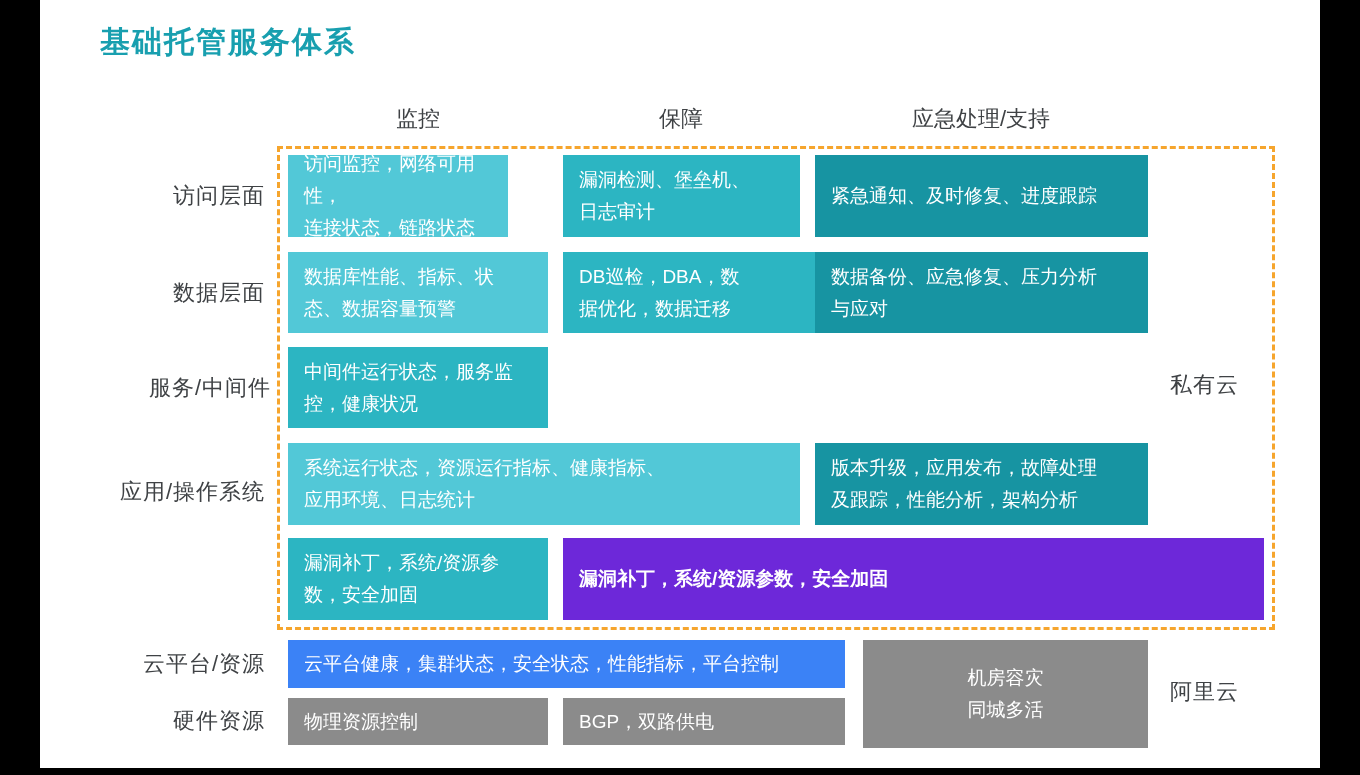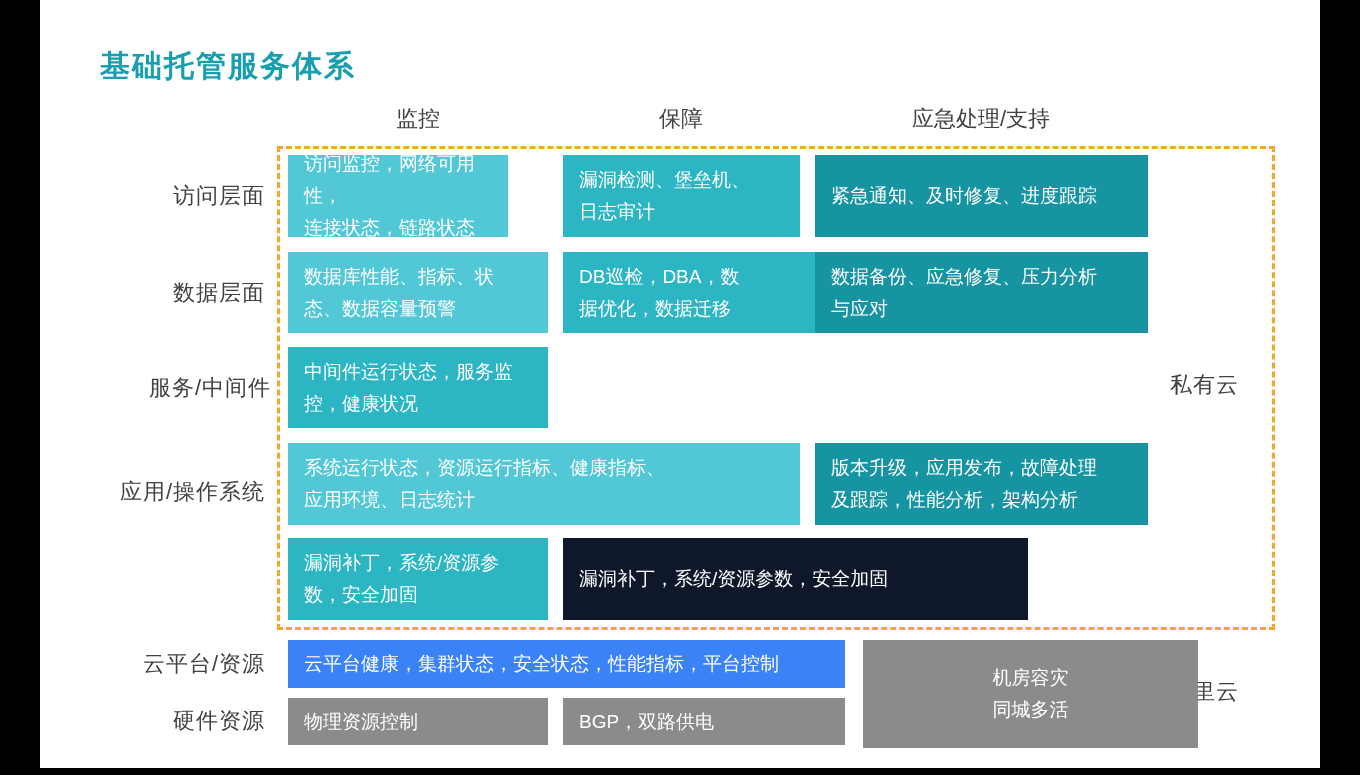--- a/index.html
+++ b/index.html
@@ -7,21 +7,20 @@
     width:1360px;height:775px;position:relative;background:#000;
     font-family:"Liberation Sans","DejaVu Sans",sans-serif;
     --accent:#189FAF; --label-color:#3F4245; --dashed:#F6A52D;
     overflow:hidden;
   }
   .stage{position:absolute;left:40px;top:0;width:1280px;height:768px;background:#fff;}
   .abs{position:absolute;}
   .page-title{
     font-size:30px;font-weight:bold;color:var(--accent);
     letter-spacing:2px;
-    margin-top:24px;
   }
   .col-header{
     font-size:22px;color:var(--label-color);text-align:center;
     height:32px;line-height:32px;
   }
   .row-label{
     font-size:22px;color:var(--label-color);text-align:right;
     height:32px;line-height:32px;letter-spacing:1px;
   }
   .zone-label{
@@ -78,25 +77,25 @@
   <div class="abs cell" style="left: 248px; top: 347px; width: 260px; height: 81px; background: rgb(44, 181, 194);">中间件运行状态，服务监
 控，健康状况</div>
 
   <div class="abs cell" style="left: 248px; top: 443px; width: 512px; height: 82px; background: rgb(82, 200, 215);">系统运行状态，资源运行指标、健康指标、
 应用环境、日志统计</div>
   <div class="abs cell" style="left: 775px; top: 443px; width: 333px; height: 82px; background: rgb(23, 148, 162);">版本升级，应用发布，故障处理
 及跟踪，性能分析，架构分析</div>
 
   <div class="abs cell" style="left: 248px; top: 538px; width: 260px; height: 82px; background: rgb(44, 181, 194);">漏洞补丁，系统/资源参
 数，安全加固</div>
-  <div class="abs cell" style="left: 523px; top: 538px; width: 465px; height: 82px; background: #0f172a;">漏洞补丁，系统/资源参数，安全加固</div>
+  <div class="abs cell" style="left: 523px; top: 538px; width: 701px; height: 82px; background: #6d28d9; font-weight: bold;">漏洞补丁，系统/资源参数，安全加固</div>
 
   <div class="abs cell" style="left: 248px; top: 640px; width: 557px; height: 48px; background: #3b82f6;">云平台健康，集群状态，安全状态，性能指标，平台控制</div>
   <div class="abs cell" style="left: 248px; top: 698px; width: 260px; height: 47px; background: rgb(139, 139, 139);">物理资源控制</div>
   <div class="abs cell" style="left: 523px; top: 698px; width: 282px; height: 47px; background: rgb(139, 139, 139);">BGP，双路供电</div>
-  <div class="abs cell center" style="left: 823px; top: 640px; width: 335px; height: 108px; background: rgb(139, 139, 139);">机房容灾
+  <div class="abs cell center" style="left: 823px; top: 640px; width: 285px; height: 108px; background: rgb(139, 139, 139);">机房容灾
 同城多活</div>
 
 </div>
 
 <div class="bar" style="left:0;top:0;width:40px;height:775px;"></div>
 <div class="bar" style="left:1320px;top:0;width:40px;height:775px;"></div>
 <div class="bar" style="left:0;top:768px;width:1360px;height:7px;"></div>
 
 </body></html>

